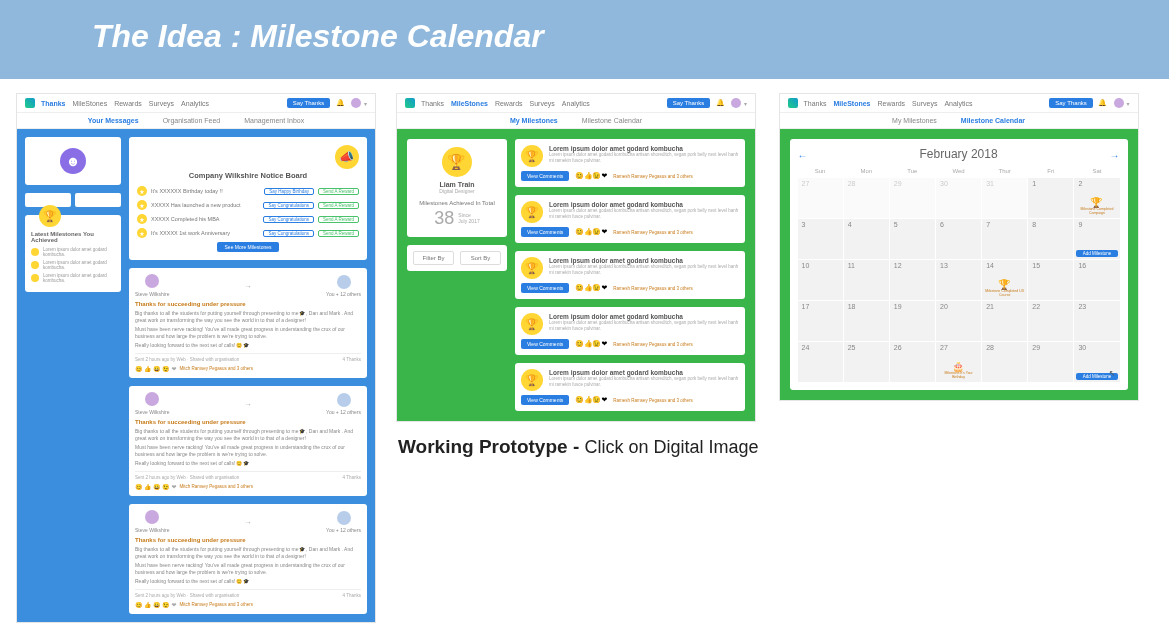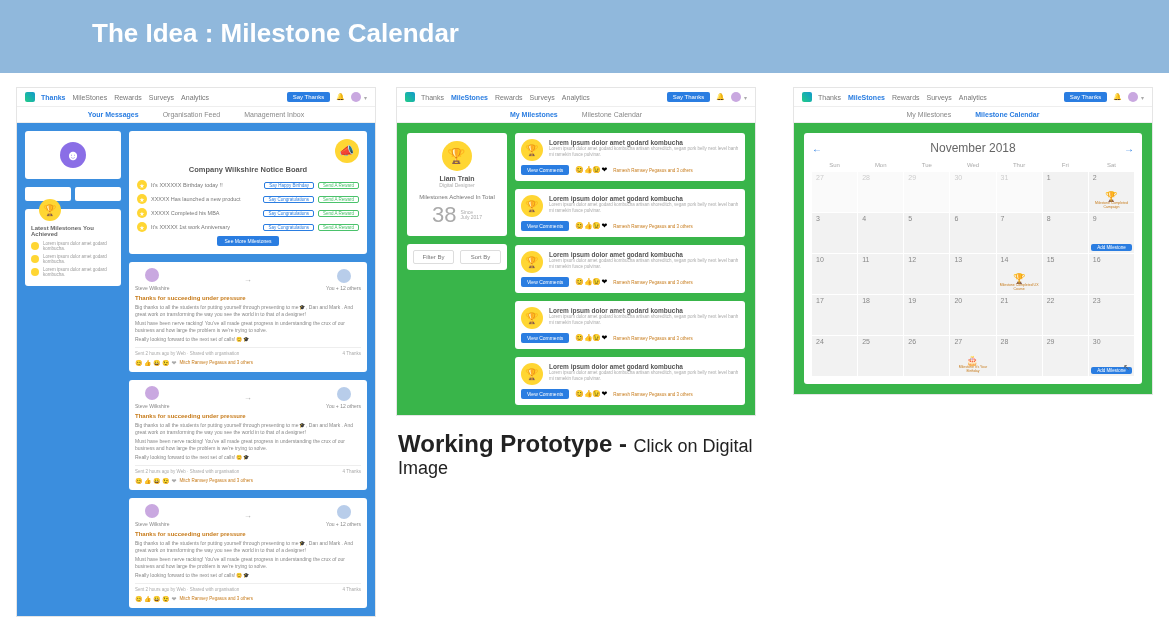--- a/index.html
+++ b/index.html
@@ -1,19 +1,19 @@
 <!DOCTYPE html>
 <html><head>
 <meta charset="utf-8">
 <style>
   * { box-sizing: border-box; margin: 0; padding: 0; }
   body { font-family: -apple-system, BlinkMacSystemFont, "Segoe UI", Arial, sans-serif; background: #fff; width: 1169px; }
 
   .banner { background: #90b8dc; color: #fff; padding: 18px 0 24px 92px; }
-  .banner h1 { font-size: 26px; font-weight: 700; }
+  .banner h1 { font-size: 32px; font-weight: 700; font-style: italic; }
 
   .gallery { display: flex; gap: 20px; padding: 14px 16px 20px 16px; align-items: flex-start; }
 
   
   .mock { background: #fff; border: 1px solid #e5e5e5; width: 360px; flex-shrink: 0; }
   .mock-header { display: flex; align-items: center; padding: 4px 8px; border-bottom: 1px solid #eee; font-size: 7px; color: #777; }
   .mock-header .logo { width: 10px; height: 10px; background: linear-gradient(45deg,#2c8,#19c); margin-right: 6px; border-radius: 2px; }
   .mock-header .nav { display: flex; gap: 7px; }
   .mock-header .nav span { cursor: default; }
   .mock-header .nav span.active { color: #2a7de1; font-weight: 600; }
@@ -64,21 +64,21 @@
   .post .emoji-row { font-size:6px; color:#aaa; margin-top:3px; display:flex; gap:3px; align-items:center; }
 
   
   .mockB .body { background:#39b54a; padding:10px; display:grid; grid-template-columns: 100px 1fr; gap:8px; }
   .mockB .profile-card { background:#fff; border-radius:3px; padding:8px; text-align:center; }
   .profile-card .big-trophy { width:30px; height:30px; border-radius:50%; background:#ffd633; margin:0 auto 4px; display:flex; align-items:center; justify-content:center; font-size:15px; color:#fff; }
   .profile-card .name { font-size:7px; font-weight:600; color:#555; }
   .profile-card .role { font-size:5px; color:#aaa; }
   .profile-card .ach-title { font-size:6px; color:#777; margin-top:6px; }
   .profile-card .count-row { display:flex; align-items:center; justify-content:center; gap:4px; margin-top:2px; }
-  .profile-card .count { font-size:22px; color:#aaa;text-align:right; }
+  .profile-card .count { font-size:18px; color:#aaa;text-align:right; }
   .profile-card .since { font-size:5px; color:#aaa; text-align:left; line-height:1.1; }
 
   .mockB .filter-card { background:#fff; border-radius:3px; padding:6px; display:flex; gap:6px; }
   .filter-card .fbtn { flex:1; border:1px solid #ddd; font-size:6px; color:#777; text-align:center; padding:3px 0; border-radius:2px; }
 
   .mockB .ms-list { display:flex; flex-direction:column; gap:8px; }
   .ms-card { background:#fff; border-radius:3px; padding:6px; }
   .ms-card .ms-top { display:flex; gap:6px; margin-bottom:4px; }
   .ms-card .ms-trophy { width:22px; height:22px; border-radius:50%; background:#ffd633; display:flex; align-items:center; justify-content:center; font-size:11px; color:#fff; flex-shrink:0; }
   .ms-card .ms-text h6 { font-size:6.5px; font-weight:600; color:#555; }
@@ -97,21 +97,21 @@
   .cal-grid .dow { background:#fff; color:#aaa; font-size:6px; text-align:center; padding:3px 0; }
   .cal-grid .cell { background:#f2f2f2; min-height:40px; font-size:7px; color:#888; padding:2px 4px; position:relative; }
   .cal-grid .cell.out { background:#fafafa; color:#ccc; }
   .cal-grid .cell .ev { position:absolute; bottom:2px; left:2px; right:2px; text-align:center; }
   .cal-grid .cell .ev .eicon { font-size:10px; color:#555; }
   .cal-grid .cell .ev .etxt { font-size:3.5px; color:#c77b1a; line-height:1.1; display:block; }
   .cal-grid .cell .addms { position:absolute; bottom:2px; left:2px; right:2px; background:#2a7de1; color:#fff; font-size:4.5px; text-align:center; padding:1px 0; border-radius:2px; }
   .cal-grid .cell .cursor { position:absolute; bottom:4px; right:4px; font-size:8px; color:#555; }
 
   .proto-label { font-size:18px; color:#222; margin:14px 0 0 2px; }
-  .proto-label b { font-weight:700; font-size:24px;text-align:center; }
+  .proto-label b { font-weight:700; font-size:19px;text-align:center; }
 
   .midcol { display:flex; flex-direction:column; }
 
 </style>
 </head>
 <body>
 
 <div class="banner">
   <h1>The Idea : Milestone Calendar</h1>
 </div>
@@ -410,21 +410,21 @@
       <span class="caret">▾</span>
     </div>
     <div class="subtabs">
       <span>My Milestones</span>
       <span class="active">Milestone Calendar</span>
     </div>
     <div class="body">
       <div class="cal">
         <div class="cal-head">
           <span>←</span>
-          <span class="month">November 2018</span>
+          <span class="month">February 2018</span>
           <span>→</span>
         </div>
         <div class="cal-grid" id="cal-grid">
             <div class="dow">Sun</div>
             <div class="dow">Mon</div>
             <div class="dow">Tue</div>
             <div class="dow">Wed</div>
             <div class="dow">Thur</div>
             <div class="dow">Fri</div>
             <div class="dow">Sat</div>

